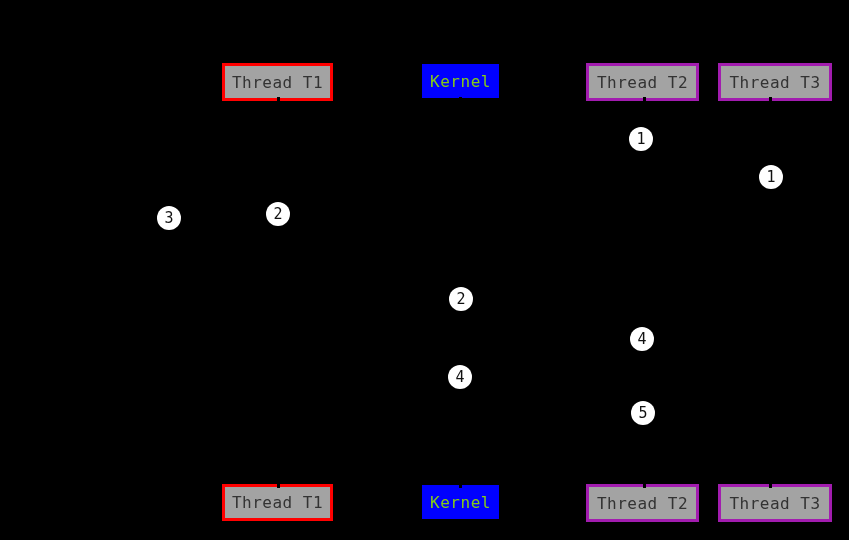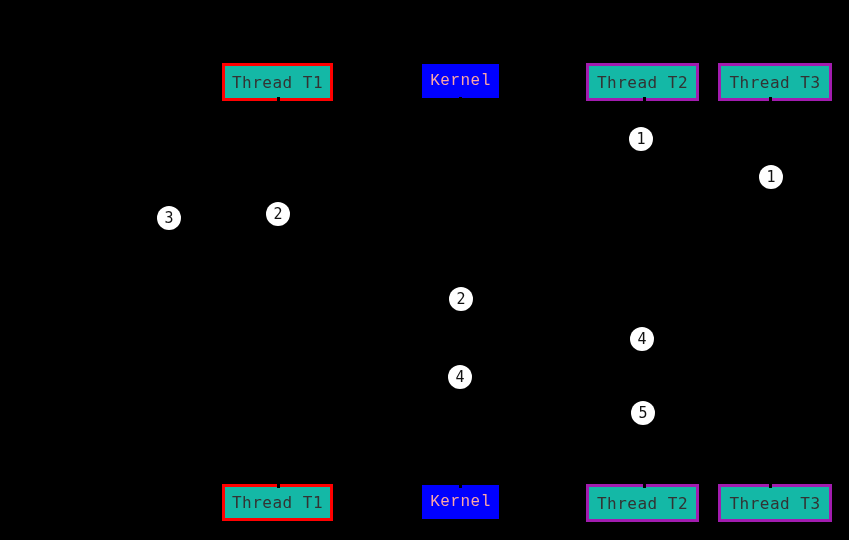--- a/index.html
+++ b/index.html
@@ -20,33 +20,33 @@
     position: absolute;
     top: 97px;
     height: 391px;
     width: 3px;
     background: #000000;
     z-index: 2;
   }
   .node {
     position: absolute;
     box-sizing: border-box;
-    background: #14b8a6;
+    background: #a3a3a3;
     color: #333333;
     display: flex;
     align-items: center;
     justify-content: center;
     font-size: 16px;
     letter-spacing: 0.5px;
     white-space: nowrap;
     z-index: 1;
   }
   .node.red   { border: 3px solid #ff0000; }
   .node.blue  { border: 3px solid #a21caf; }
-  .node.solid { background: #0000ff; color: #fca5a5; border: none; font-family: Liberation Mono, monospace; }
+  .node.solid { background: #0000ff; color: #84cc16; border: none; }
   .step {
     position: absolute;
     width: 24px;
     height: 24px;
     border-radius: 50%;
     background: #ffffff;
     color: #111111;
     display: flex;
     align-items: center;
     justify-content: center;

